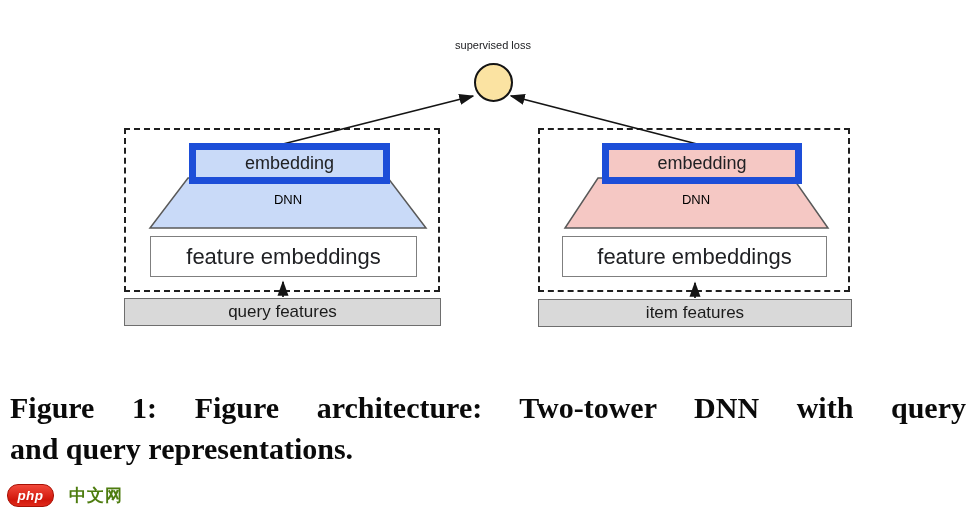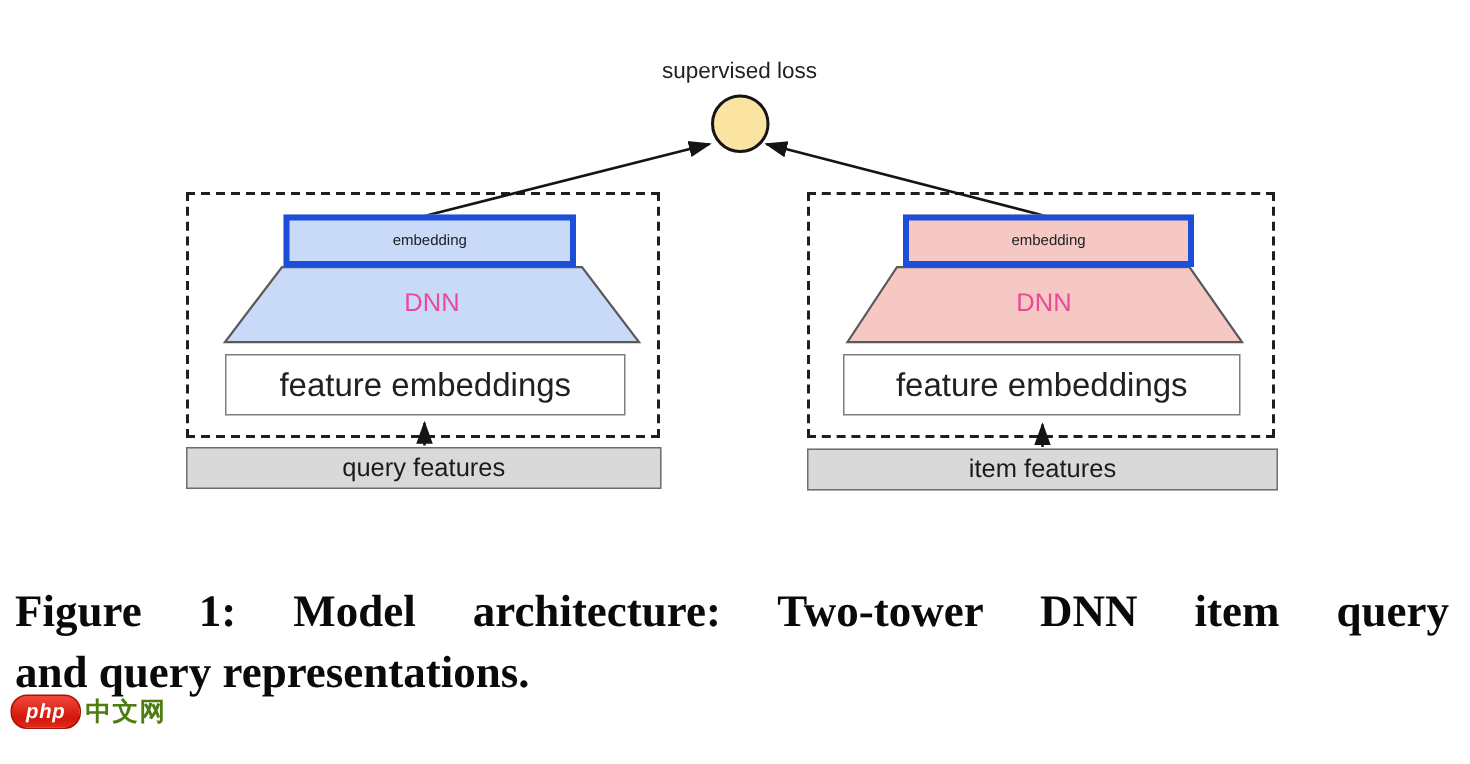--- a/index.html
+++ b/index.html
@@ -8,46 +8,46 @@
     font-family:"Liberation Sans", sans-serif; color:#1b1b1b; overflow:hidden;
   }
   .abs { position:absolute; }
 
   
   #shapes { position:absolute; left:0; top:0; width:980px; height:509px; z-index:1; }
 
   
   #loss-label {
     left:393px; top:39px; width:200px; text-align:center;
-    font-size:15px; color:#202124; z-index:2;
+    font-size:11px; color:#202124; z-index:2;
   }
 
   
   #loss-node {
     left:474px; top:63px; width:35px; height:35px;
     background:#fbe3a2; border:2px solid #141414; border-radius:50%; z-index:2;
   }
 
   
   .tower-frame { border:2px dashed #1f1f1f; z-index:0; }
   #frame-query { left:124px; top:128px; width:312px; height:160px; }
   #frame-item  { left:538px; top:128px; width:308px; height:160px; }
 
   
   .embed-box {
-    height:27px; border:4px solid #1d4ed8; z-index:2;
+    height:27px; border:7px solid #1d4ed8; z-index:2;
     display:flex; align-items:center; justify-content:center;
-    font-size:10px; color:#202124;
+    font-size:18px; color:#202124;
   }
   #embed-query { left:189px; top:143px; width:187px; background:#c9daf8; }
   #embed-item  { left:602px; top:143px; width:186px; background:#f5c8c4; }
 
   
   .dnn-label {
-    top:192px; width:120px; text-align:center; font-size:17px; color:#ec4899; z-index:2;
+    top:192px; width:120px; text-align:center; font-size:13px; color:#000000; z-index:2;
   }
   #dnn-label-query { left:228px; }
   #dnn-label-item  { left:636px; }
 
   
   .feat-box {
     height:39px; background:#ffffff; border:1.5px solid #7f7f7f; z-index:2;
     display:flex; align-items:center; justify-content:center;
     font-size:22px; color:#202124;
   }
@@ -67,21 +67,21 @@
   #caption {
     left:10px; top:387px; width:956px; z-index:2;
     font-family:"Liberation Serif", serif; font-weight:bold;
     font-size:30px; color:#0a0a0a;
   }
   #caption-line1 { line-height:41px; height:41px; overflow:hidden; text-align:justify; }
   #caption-line1::after { content:""; display:inline-block; width:100%; }
   #caption-line2 { line-height:41px; }
 
   
-  #watermark { left:7px; top:463px; display:flex; align-items:flex-end; z-index:2; }
+  #watermark { left:7px; top:484px; display:flex; align-items:flex-end; z-index:2;gap:12px; }
   #php-badge {
     width:45px; height:21px; border-radius:11px;
     background:linear-gradient(180deg,#f2493b 0%,#d1170b 70%,#e02a1c 100%);
     border:1px solid #a81105;
     display:flex; align-items:center; justify-content:center;
   }
   #php-badge span {
     color:#ffffff; font-weight:bold; font-style:italic; font-size:13.5px;
     letter-spacing:0.5px; transform:translateY(-0.5px);
   }
@@ -124,21 +124,21 @@
   <div id="dnn-label-query" class="abs dnn-label">DNN</div>
   <div id="dnn-label-item" class="abs dnn-label">DNN</div>
 
   <div id="feat-query" class="abs feat-box">feature embeddings</div>
   <div id="feat-item" class="abs feat-box">feature embeddings</div>
 
   <div id="input-item" class="abs input-bar">item features</div>
   <div id="input-query" class="abs input-bar">query features</div>
 
   <div id="caption" class="abs">
-    <div id="caption-line1">Figure 1: Model architecture: Two-tower DNN item query</div>
+    <div id="caption-line1">Figure 1: Figure architecture: Two-tower DNN with query</div>
     <div id="caption-line2">and query representations.</div>
   </div>
 
   <div id="watermark" class="abs">
     <div id="php-badge">
       <span>php</span>
     </div>
     <span id="watermark-site">中文网</span>
   </div>
 

